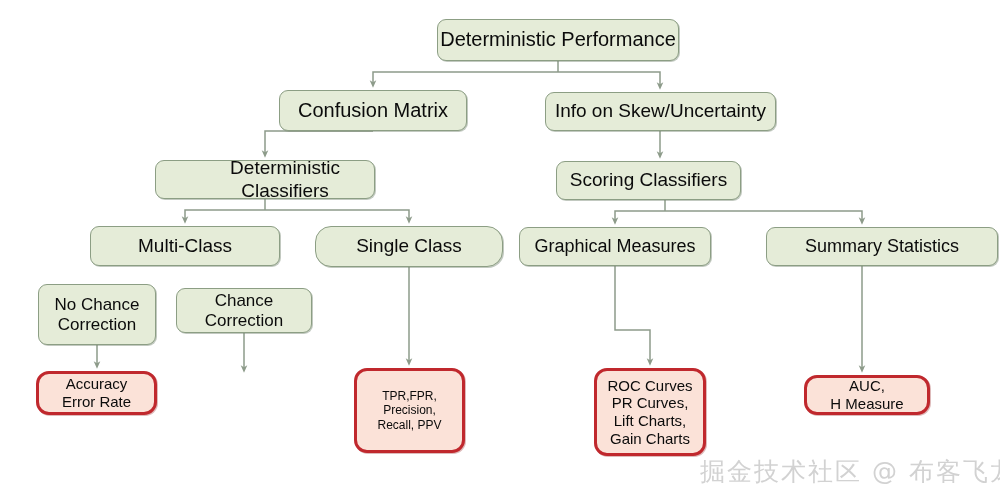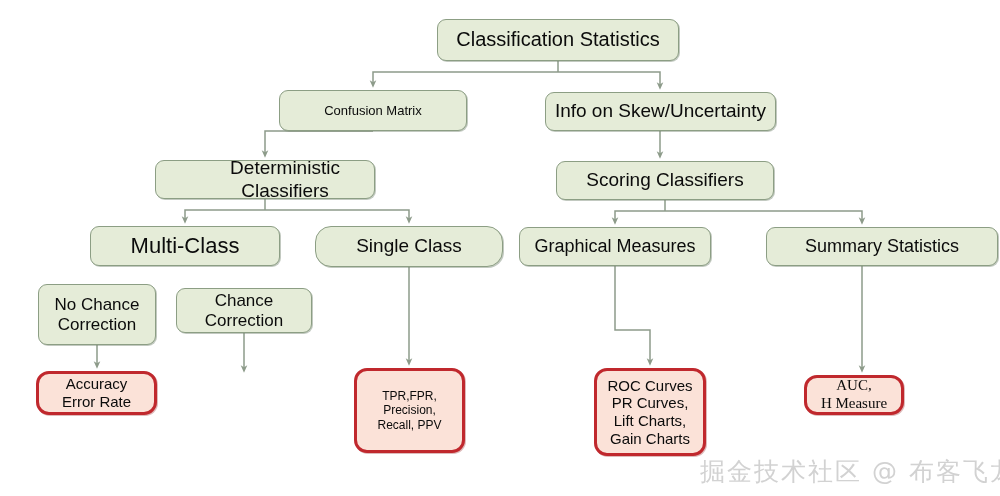--- a/index.html
+++ b/index.html
@@ -86,40 +86,40 @@
       <path d="M244,333 L244,369" marker-end="url(#arrow)"></path>
 
       <path d="M409,267 L409,362" marker-end="url(#arrow)"></path>
 
       <path d="M615,266 L615,330 L650,330 L650,362" marker-end="url(#arrow)"></path>
 
       <path d="M862,266 L862,369" marker-end="url(#arrow)"></path>
     </g>
   </svg>
 
-  <div class="node green" style="left: 437px; top: 19px; width: 242px; height: 42px; font-size: 20px;">Classification Statistics</div>
-  <div class="node green" style="left: 279px; top: 90px; width: 188px; height: 41px; font-size: 13px;">Confusion Matrix</div>
+  <div class="node green" style="left: 437px; top: 19px; width: 242px; height: 42px; font-size: 20px;">Deterministic Performance</div>
+  <div class="node green" style="left: 279px; top: 90px; width: 188px; height: 41px; font-size: 20px;">Confusion Matrix</div>
   <div class="node green" style="left: 545px; top: 92px; width: 231px; height: 39px; font-size: 19px;">Info on Skew/Uncertainty</div>
   <div class="node green" style="left: 155px; top: 160px; width: 220px; height: 39px; font-size: 19px; padding-left: 40px;">Deterministic  Classifiers</div>
-  <div class="node green" style="left: 556px; top: 161px; width: 218px; height: 39px; font-size: 19px;">Scoring Classifiers</div>
-  <div class="node green" style="left: 90px; top: 226px; width: 190px; height: 40px; font-size: 22px;">Multi-Class</div>
+  <div class="node green" style="left: 556px; top: 161px; width: 185px; height: 39px; font-size: 19px;">Scoring Classifiers</div>
+  <div class="node green" style="left: 90px; top: 226px; width: 190px; height: 40px; font-size: 19px;">Multi-Class</div>
   <div class="node green" style="left: 315px; top: 226px; width: 188px; height: 41px; font-size: 19px; border-radius: 16px;">Single Class</div>
   <div class="node green" style="left: 519px; top: 227px; width: 192px; height: 39px; font-size: 18px;">Graphical Measures</div>
   <div class="node green" style="left: 766px; top: 227px; width: 232px; height: 39px; font-size: 18px;">Summary Statistics</div>
   <div class="node green" style="left: 38px; top: 284px; width: 118px; height: 61px; font-size: 17px;">No Chance
 Correction</div>
   <div class="node green" style="left: 176px; top: 288px; width: 136px; height: 45px; font-size: 17px;">Chance
 Correction</div>
   <div class="node red" style="left: 36px; top: 371px; width: 121px; height: 44px; font-size: 15px;">Accuracy
 Error Rate</div>
   <div class="node red" style="left: 354px; top: 368px; width: 111px; height: 85px; font-size: 12px;">TPR,FPR,
 Precision,
 Recall, PPV</div>
   <div class="node red" style="left: 594px; top: 368px; width: 112px; height: 88px; font-size: 15px;">ROC Curves
 PR Curves,
 Lift Charts,
 Gain Charts</div>
-  <div class="node red" style="left: 804px; top: 375px; width: 100px; height: 40px; font-size: 15px; font-family: Liberation Serif, serif;">AUC,
+  <div class="node red" style="left: 804px; top: 375px; width: 126px; height: 40px; font-size: 15px;">AUC,
 H Measure</div>
 
   <div class="watermark" style="left: 700px; top: 455px;">掘金技术社区 @ 布客飞龙</div>
 
 </div>
 
 </body></html>

